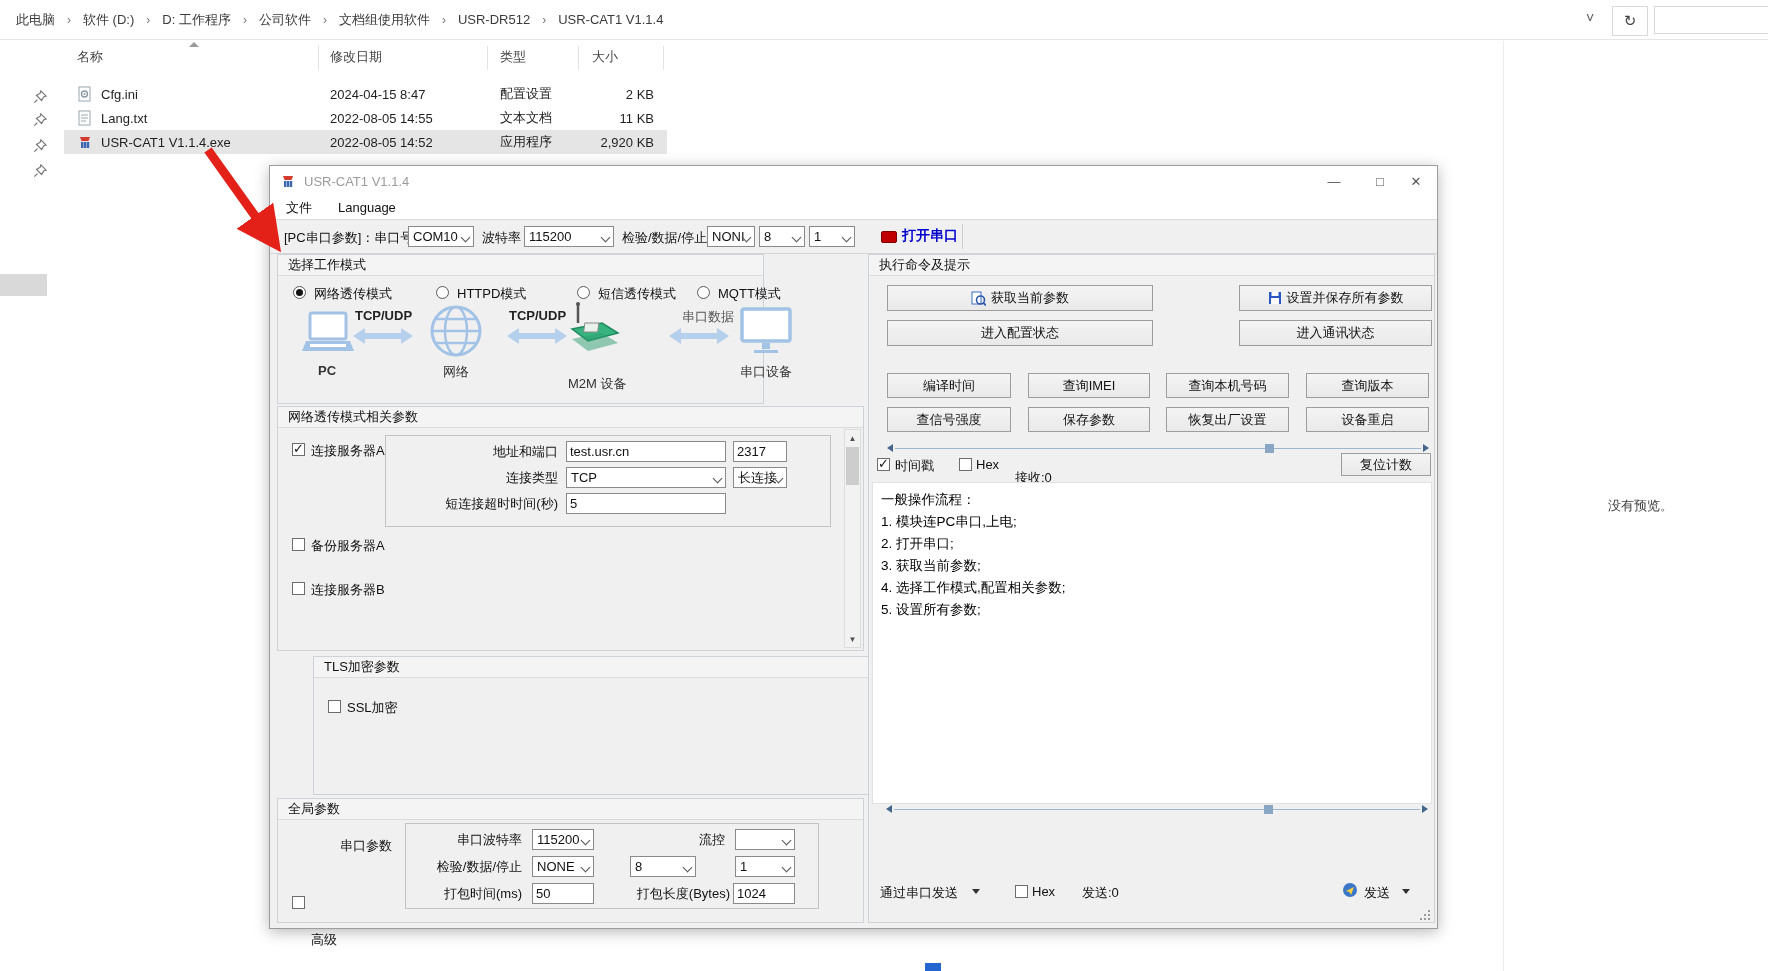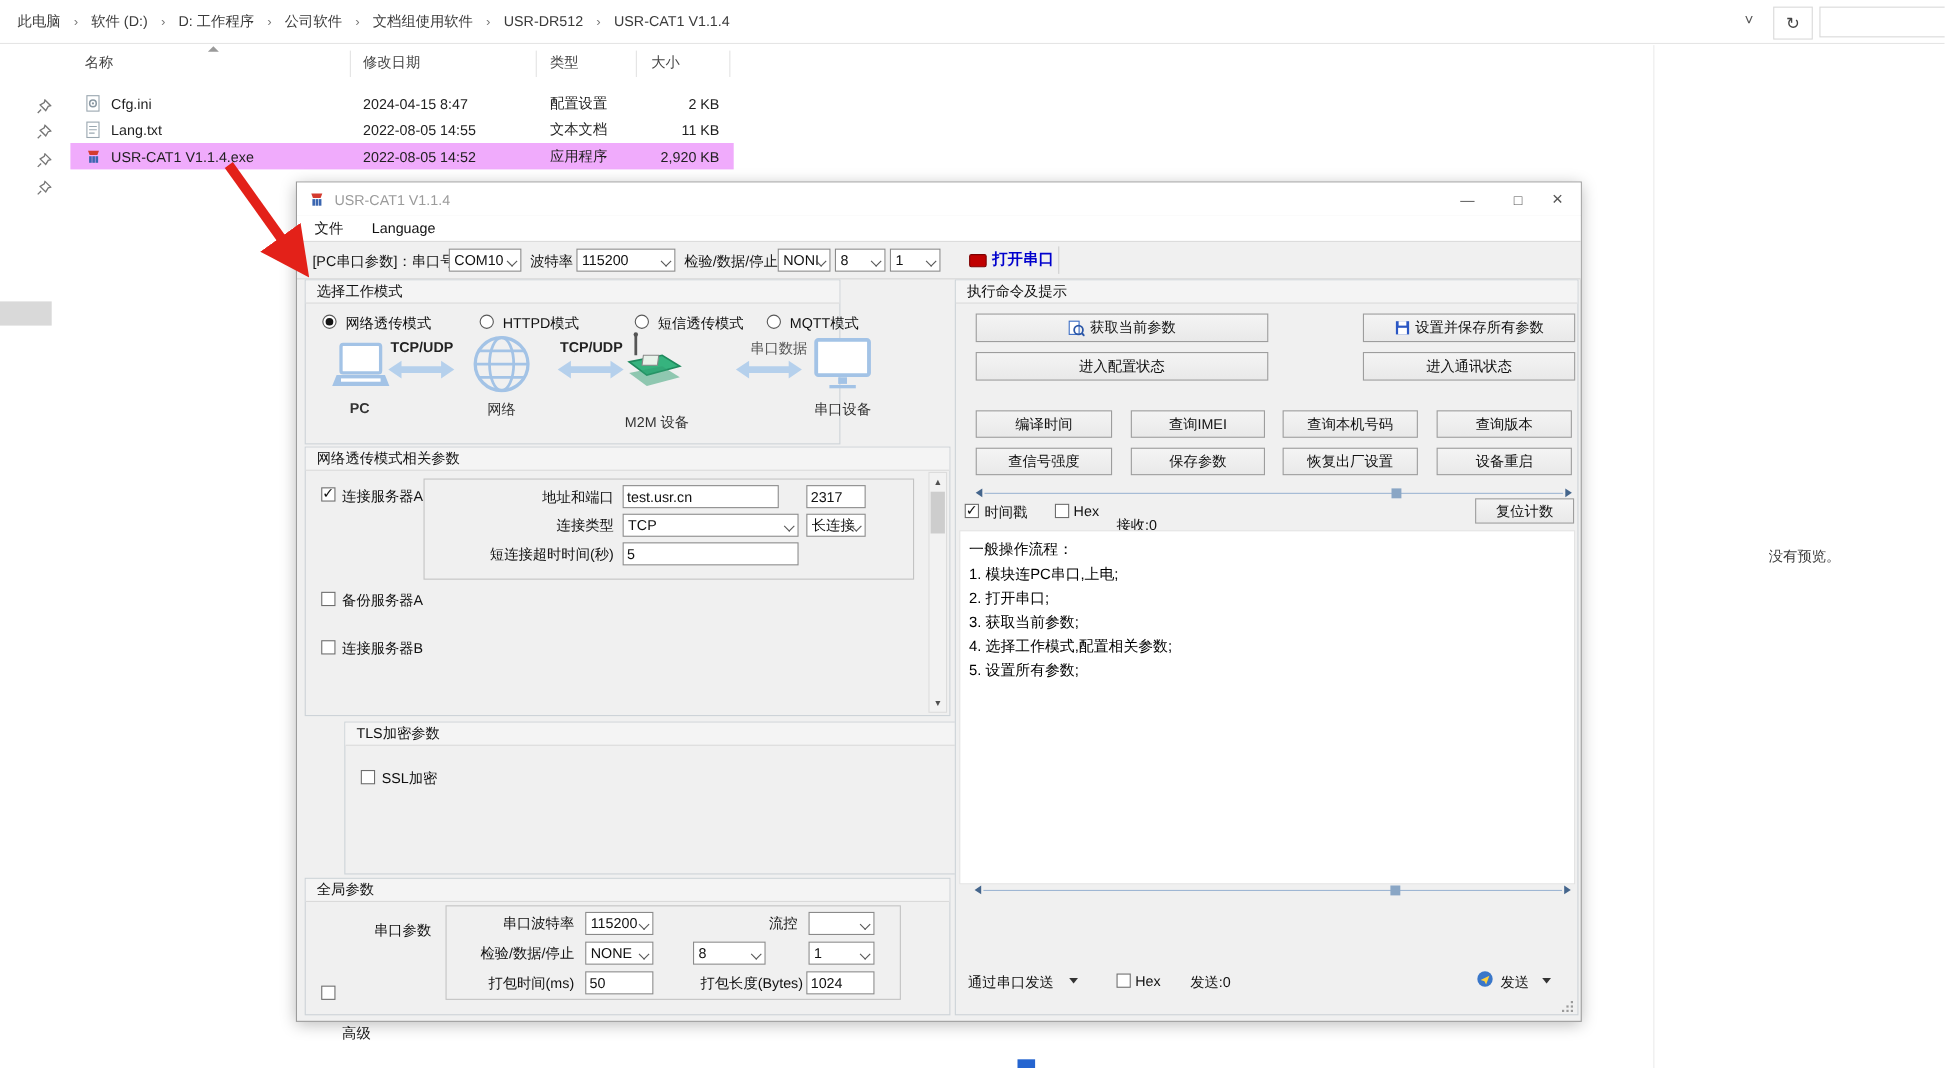--- a/index.html
+++ b/index.html
@@ -13,21 +13,21 @@
   #crumb-chevron{left:1586px;top:10px;color:#555;font-size:14px;}
   #refresh-btn{left:1612px;top:6px;width:34px;height:28px;border:1px solid #d9d9d9;display:flex;align-items:center;justify-content:center;color:#444;font-size:15px;}
   #search-box{left:1654px;top:6px;width:120px;height:28px;border:1px solid #d9d9d9;box-sizing:border-box;}
   #preview-divider{left:1503px;top:41px;width:1px;height:930px;background:#ececec;}
   #preview-text{left:1608px;top:497px;color:#3d3d3d;}
   
   .hdr{top:48px;height:24px;color:#444;}
   .hdr-sep{top:46px;width:1px;height:24px;background:#e3e3e3;}
   #sort-caret{left:189px;top:42px;width:0;height:0;border-left:5px solid transparent;border-right:5px solid transparent;border-bottom:5px solid #9a9a9a;}
   .frow{height:24px;display:flex;align-items:center;color:#1f1f1f;}
-  .fsel{background:#f0abfc;}
+  .fsel{background:#e5e5e5;}
   .fcell{position:absolute;white-space:nowrap;}
   .fsize{text-align:right;width:95px;}
   .ficon{width:16px;height:16px;margin-right:6px;flex:0 0 16px;}
   .pin{position:absolute;left:33px;width:14px;height:14px;}
   #navpane-block{left:0;top:274px;width:47px;height:22px;background:#d9d9d9;}
   
   #appwin{left:269px;top:165px;width:1169px;height:764px;background:#f0f0f0;border:1px solid #9c9c9c;box-shadow:0 3px 14px rgba(0,0,0,.28);box-sizing:border-box;}
   #titlebar{left:0;top:0;width:100%;height:30px;background:#fff;display:flex;align-items:center;}
   #apptitle{color:#9b9b9b;margin-left:8px;}
   .wbtn{position:absolute;top:0;width:44px;height:30px;display:flex;align-items:center;justify-content:center;color:#555;font-size:13px;}
@@ -270,21 +270,21 @@
       <span class="dg-label" style="left:290px;top:120px;">M2M 设备</span>
       <span class="dg-label" style="left:462px;top:108px;">串口设备</span>
     </div>
 
     <div class="grp" style="left:7px;top:240px;width:587px;height:245px;">
       <div class="grp-title">网络透传模式相关参数</div>
       <span class="cb checked" style="left:14px;top:36px;"></span>
       <span class="cblbl" style="left:33px;top:35px;">连接服务器A</span>
       <div class="panel" style="left:107px;top:28px;width:444px;height:90px;"></div>
       <span class="flabel" style="left:160px;top:36px;width:120px;">地址和端口</span>
-      <input class="tin" style="left: 288px; top: 34px; width: 142px;" value="test.usr.cn">
+      <input class="tin" style="left: 288px; top: 34px; width: 160px;" value="test.usr.cn">
       <input class="tin" style="left: 455px; top: 34px; width: 54px;" value="2317">
       <span class="flabel" style="left:160px;top:62px;width:120px;">连接类型</span>
       <div class="combo" style="left:288px;top:60px;width:160px;">
           <span>TCP</span>
           <span class="chev"></span>
         </div>
       <div class="combo" style="left:455px;top:60px;width:54px;">
           <span>长连接</span>
           <span class="chev"></span>
         </div>

